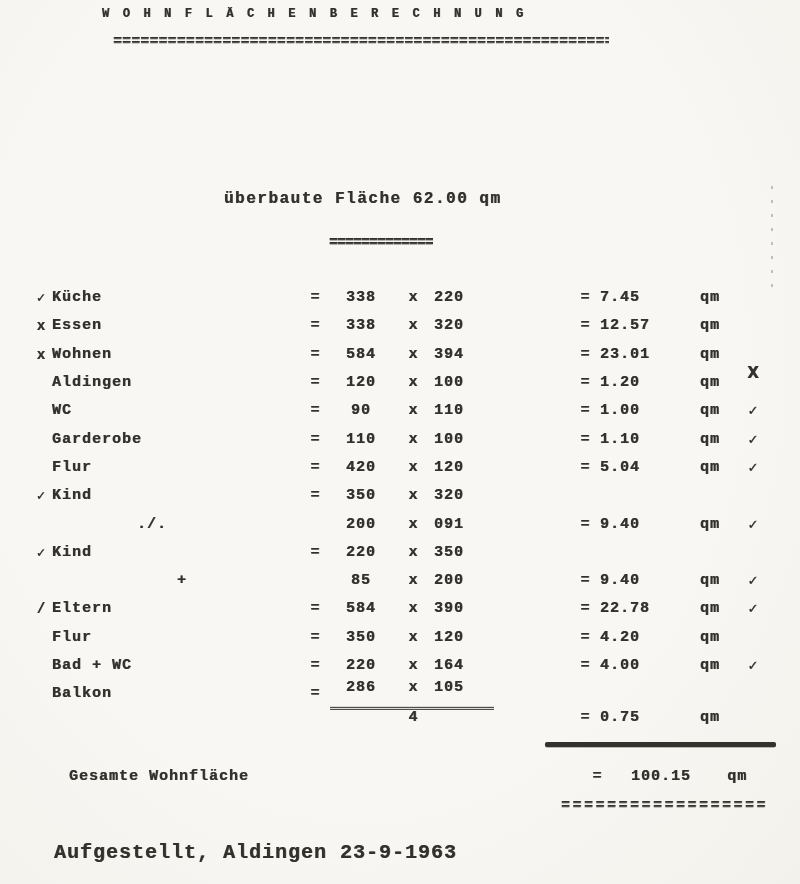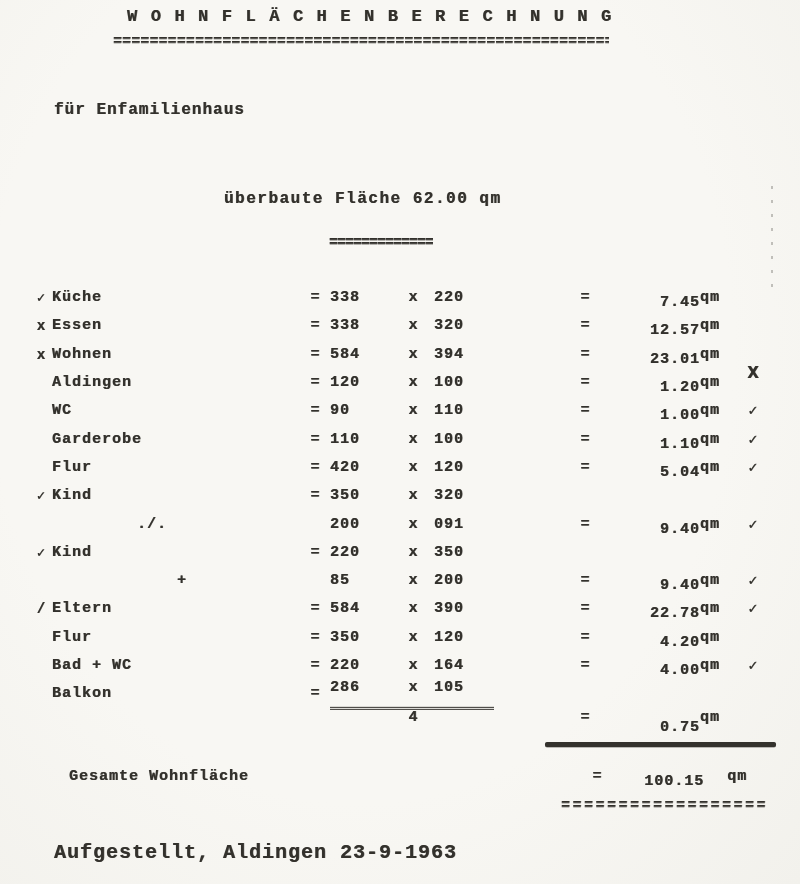--- a/index.html
+++ b/index.html
@@ -10,22 +10,22 @@
     background:radial-gradient(ellipse at 45% 40%, #f8f7f3 60%, #f2f1ec 100%);
     overflow:hidden;
     font-family:"Liberation Mono","DejaVu Sans Mono",monospace;
     color:#33312c;
     font-weight:bold;
   }
   .ink{
     text-shadow:0.5px 0.4px 0.6px rgba(51,49,44,0.65), -0.3px 0 0.5px rgba(51,49,44,0.3);
   }
   .title{
-    position:absolute;top:7px;left:127px;
-    font-size:17px;letter-spacing:13.5px;white-space:nowrap;
+    position:absolute;top:7px;left:102px;
+    font-size:12px;letter-spacing:13.5px;white-space:nowrap;
   }
   .title-rule{
     position:absolute;top:33px;left:113px;width:496px;height:18px;
     font-size:15px;letter-spacing:0.1px;overflow:hidden;white-space:nowrap;
     text-shadow:0 1px 0 rgba(51,49,44,0.45), 0.5px 0 0.5px rgba(51,49,44,0.5);
   }
   .subtitle{position:absolute;top:101px;left:54px;font-size:16px;letter-spacing:1px;white-space:nowrap;}
   .overbuilt{position:absolute;top:190px;left:224px;font-size:16px;letter-spacing:1.5px;white-space:nowrap;}
   .mid-rule{
     position:absolute;top:234px;left:329px;width:104px;height:16px;
@@ -34,26 +34,26 @@
   }
   .tbl{position:absolute;top:298px;left:0;width:800px;transform:translateY(-14.15px);}
   .row{
     display:flex;align-items:center;height:28.3px;
     padding-left:30px;box-sizing:border-box;font-size:15px;white-space:nowrap;
   }
   .row span{line-height:20px;}
   .c-mark {width:22px;text-align:center;font-size:14px;}
   .c-label{width:248px;letter-spacing:1px;}
   .c-eq   {width:30px;text-align:center;}
-  .c-dim1 {width:62px;text-align:left;letter-spacing:1px;}
+  .c-dim1 {width:62px;text-align:center;letter-spacing:1px;}
   .c-x    {width:42px;text-align:center;}
   .c-dim2 {width:60px;text-align:left;letter-spacing:1px;}
   .c-sp   {width:76px;}
   .c-eq2  {width:30px;text-align:center;}
-  .c-area {width:100px;text-align:right;letter-spacing:1px;margin-top:10px;}
+  .c-area {width:100px;text-align:left;letter-spacing:1px;}
   .c-unit {width:38px;letter-spacing:1px;}
   .c-rmark{width:30px;text-align:center;font-size:13px;font-family:"DejaVu Sans",sans-serif;}
   .indent-1{padding-left:85px;box-sizing:border-box;}
   .indent-2{padding-left:125px;box-sizing:border-box;}
   .raised{position:relative;top:-10px;font-size:15px;}
   .frac-top .c-dim1,.frac-top .c-x,.frac-top .c-dim2{
     border-bottom:3px double #34322d;padding-bottom:9px;
   }
   .row-divisor{height:24px;align-items:flex-start;}
   .heavy-bar{
@@ -74,21 +74,20 @@
   }
 </style>
 </head>
 <body>
 
 <div class="page">
 
   <div class="title ink">WOHNFLÄCHENBERECHNUNG</div>
   <div class="title-rule ink">=======================================================</div>
 
-  <div class="subtitle ink">für Enfamilienhaus</div>
 
   <div class="overbuilt ink">überbaute Fläche 62.00 qm</div>
   <div class="mid-rule ink">=============</div>
 
   <div class="tbl">
 
     <div class="row ink">
       <span class="c-mark">✓</span>
       <span class="c-label">Küche</span>
       <span class="c-eq">=</span>

